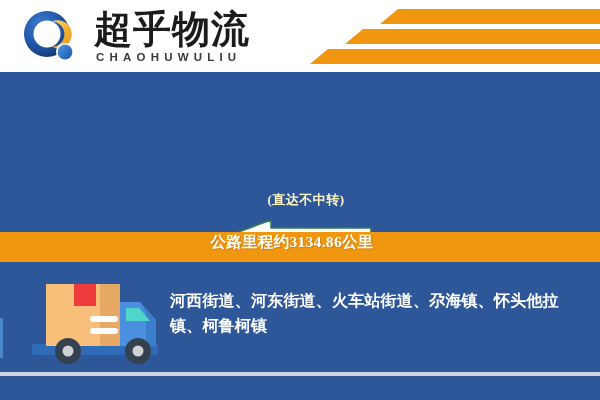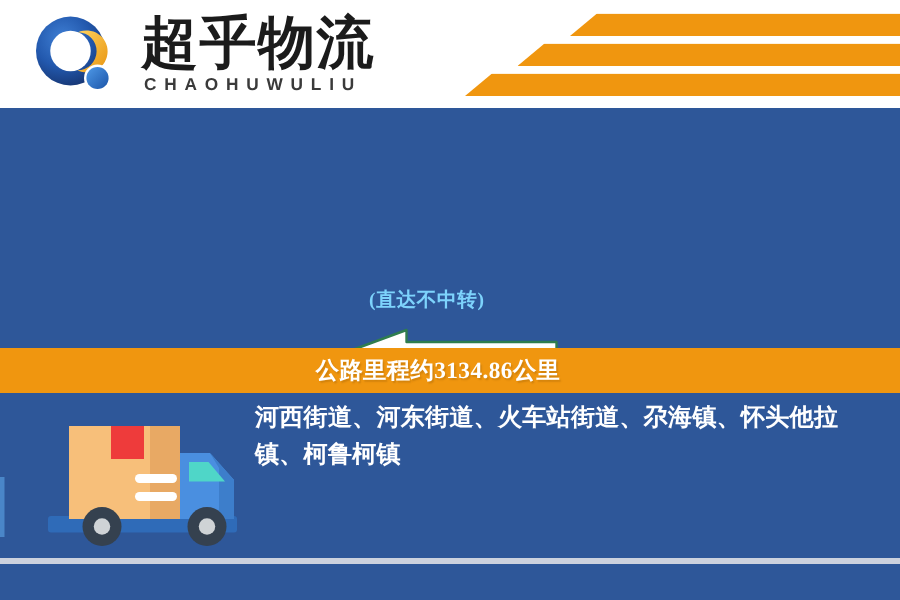--- a/index.html
+++ b/index.html
@@ -85,23 +85,24 @@
     text-shadow: 2px 2px 3px rgba(0,0,0,0.30);
     white-space: nowrap;
   }
   .city-origin { left: 62px; }
   .city-dest   { left: 361px; }
 
   .note-top {
     position: absolute;
     left: 246px; top: 119px;
     width: 120px;
+    text-align: center;
     font-size: 13px;
     font-weight: 700;
-    color: #7dd3fc;
+    color: #fef9c3;
     font-family: "Liberation Serif", "DejaVu Serif", serif;
     letter-spacing: 0.5px;
     white-space: nowrap;
   }
   .note-bottom {
     position: absolute;
     left: 246px; top: 187px;
     width: 120px;
     text-align: center;
     font-size: 13px;
@@ -117,21 +118,21 @@
     width: 142px; height: 44px;
   }
 
   
   .info-bar {
     position: absolute;
     left: 0; top: 232px;
     width: 600px; height: 30px;
     background: #f0960f;
     display: flex;
-    align-items: center;
+    align-items: flex-start;
     justify-content: center;
   }
   .info-text {
     font-size: 15.5px;
     font-weight: 700;
     color: #ffffff;
     font-family: "Liberation Serif", "DejaVu Serif", serif;
     letter-spacing: 0.3px;
     white-space: nowrap;
     text-shadow: 1px 1px 1px rgba(120,70,0,0.25);
@@ -153,21 +154,21 @@
     background: #e8e8ea;
     opacity: 0.85;
   }
   .truck {
     position: absolute;
     left: 28px; top: 8px;
     width: 135px; height: 102px;
   }
   .coverage-text {
     position: absolute;
-    left: 170px; top: 4px;
+    left: 170px; top: 26px;
     width: 420px;
     font-size: 16px;
     font-weight: 700;
     line-height: 25px;
     color: #ffffff;
     font-family: "Liberation Serif", "DejaVu Serif", serif;
     letter-spacing: 0.2px;
   }
   .edge-accent {
     position: absolute;

